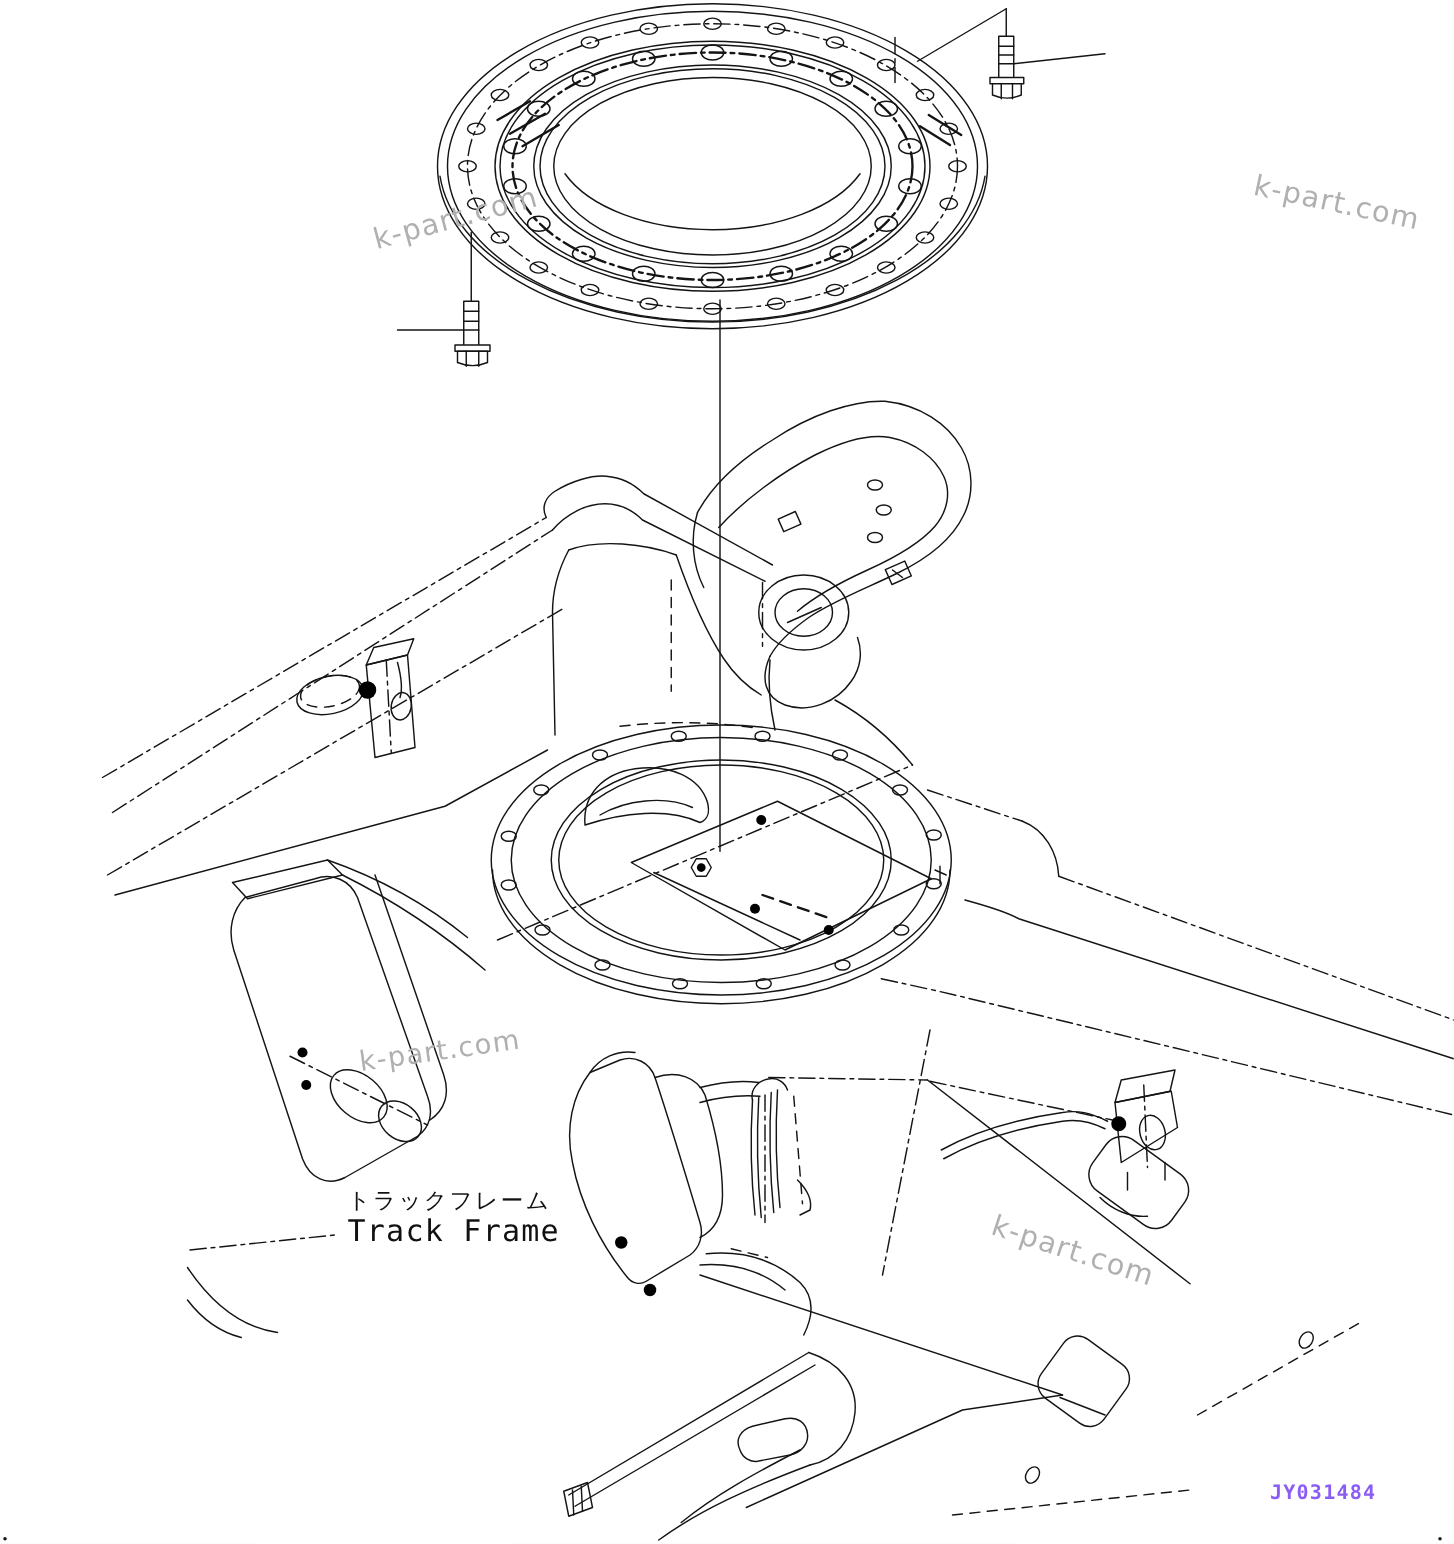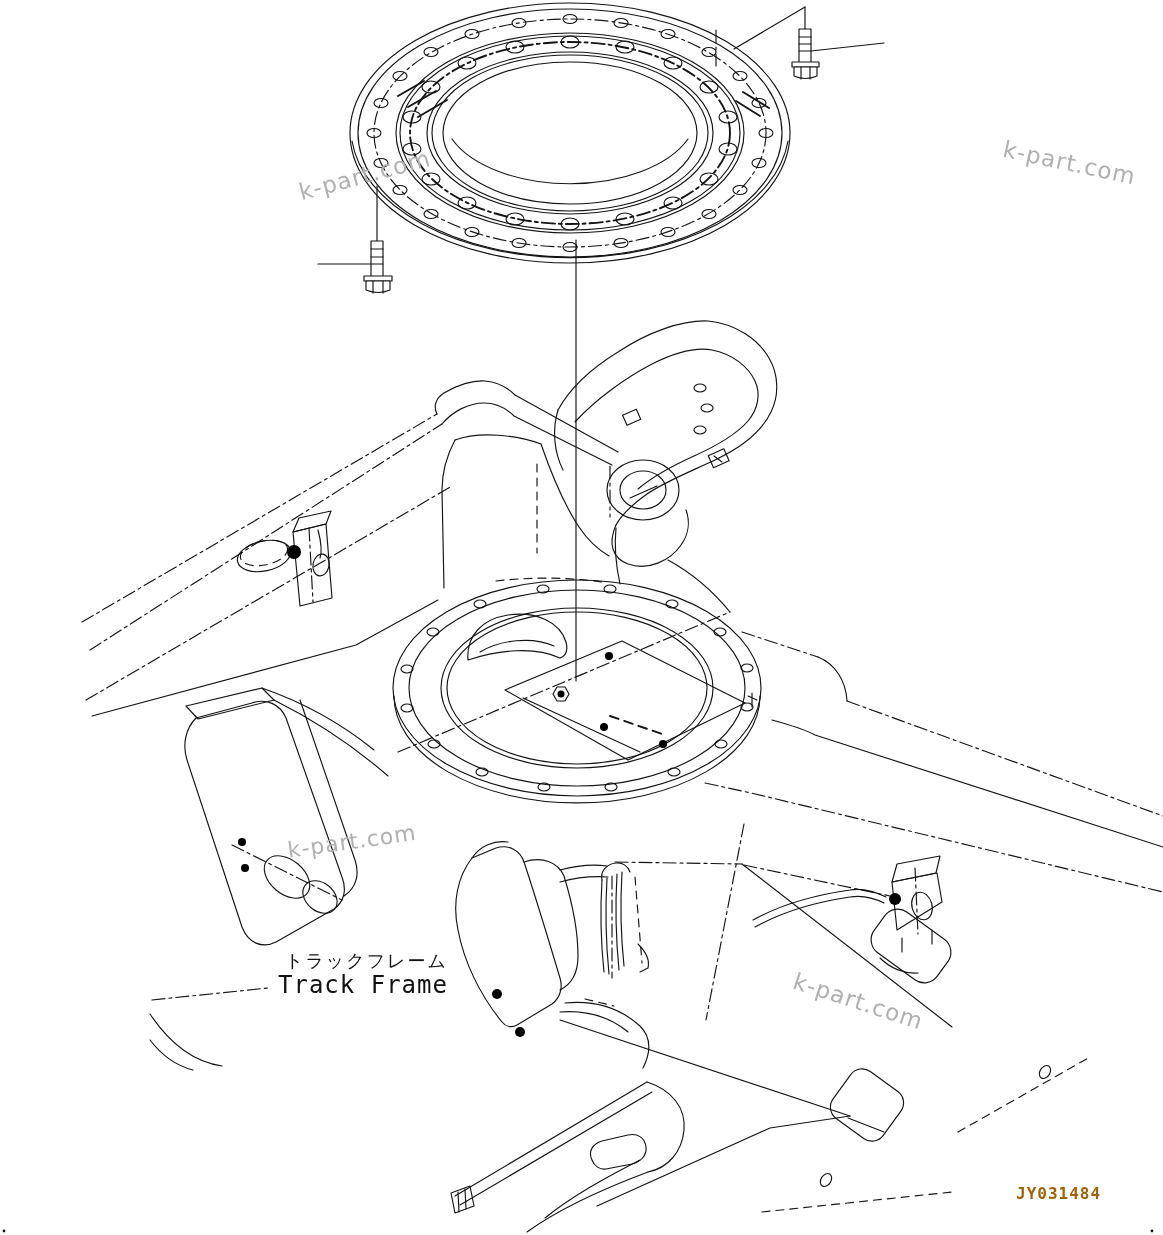--- a/index.html
+++ b/index.html
@@ -13,23 +13,23 @@
   #art .heavy{stroke-width:1.9;}
   #art .fillw{fill:#ffffff;}
   #art .dot{fill:#141414;stroke:none;}
   .wm{position:absolute;color:#b0b0b0;font-family:"DejaVu Sans","Liberation Sans",sans-serif;
       font-size:23px;letter-spacing:1px;transform-origin:left top;white-space:nowrap;user-select:none;}
   #wm-1{left:296px;top:180px;transform:rotate(-15deg);}
   #wm-2{left:1006px;top:136px;transform:rotate(12deg);}
   #wm-3{left:286px;top:838px;transform:rotate(-8deg);font-size:22px;}
   #wm-4{left:798px;top:968px;transform:rotate(18deg);}
   #callout{position:absolute;left:278px;top:951px;color:#111;line-height:1.15;}
-  #callout .jp{font-size:18px;letter-spacing:2px;text-align:right;}
+  #callout .jp{font-size:18px;letter-spacing:2px;}
   #callout .en{font-size:24px;letter-spacing:1px;}
-  #drawing-number{position:absolute;left:1016px;top:1184px;color:#a16207;font-size:16px;
+  #drawing-number{position:absolute;left:1016px;top:1184px;color:#8b5cf6;font-size:16px;
       font-weight:bold;letter-spacing:1px;}
 </style>
 </head>
 <body>
 
 <div id="stage">
 
   <svg id="art" viewBox="0 0 1163 1235" width="1163" height="1235" xmlns="http://www.w3.org/2000/svg">
 
     <g>

